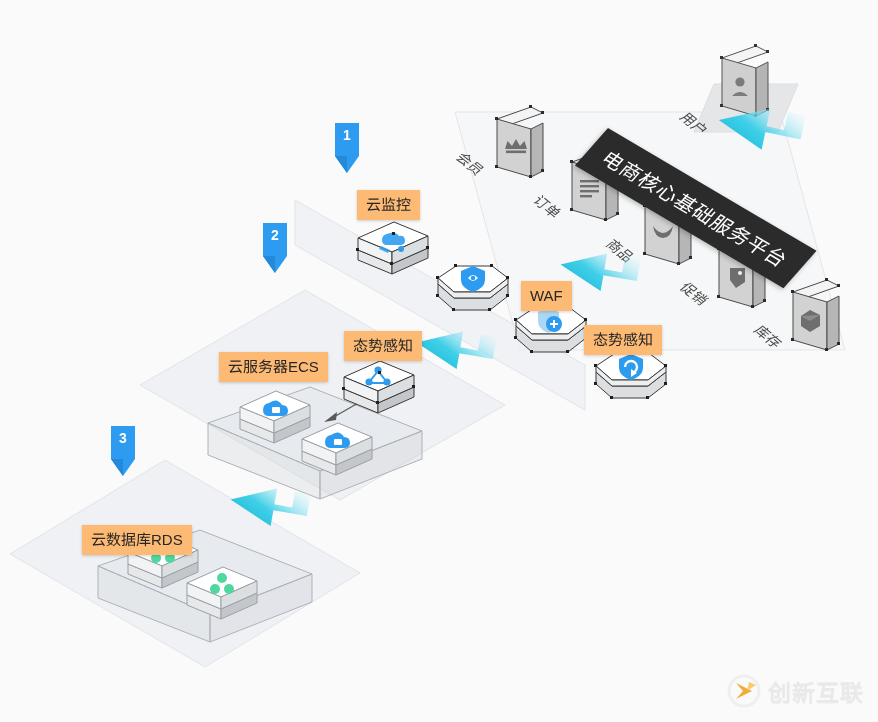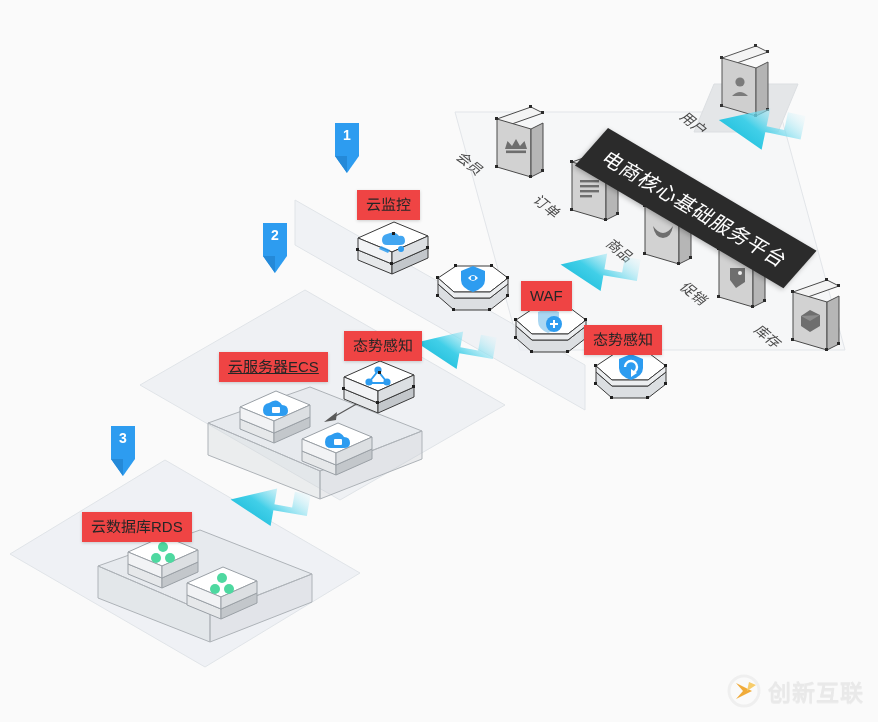--- a/index.html
+++ b/index.html
@@ -20,21 +20,21 @@
   
   .plane {
     position: absolute;
     transform-origin: 0 0;
     pointer-events: none;
   }
 
   
   .chip {
     position: absolute;
-    background: #ef4444;
+    background: #fdba74;
     color: #262626;
     font-size: 15px;
     line-height: 1;
     padding: 7px 9px 8px;
     white-space: nowrap;
     box-shadow: 0 1px 3px rgba(0,0,0,.18);
     z-index: 40;
   }
 
   
@@ -547,22 +547,22 @@
         <circle cx="4" cy="15" r="5"></circle>
         <circle cx="18" cy="15" r="5"></circle>
       </g>
     </svg>
   </div>
 
   <div class="chip" style="left:357px; top:190px;">云监控</div>
   <div class="chip" style="left:521px; top:281px;">WAF</div>
   <div class="chip" style="left:584px; top:325px;">态势感知</div>
   <div class="chip" style="left:344px; top:331px;">态势感知</div>
-  <div class="chip" style="left:219px; top:352px;text-decoration:underline;">云服务器ECS</div>
-  <div class="chip" style="left:82px; top:512px;">云数据库RDS</div>
+  <div class="chip" style="left:219px; top:352px;">云服务器ECS</div>
+  <div class="chip" style="left:82px; top:525px;">云数据库RDS</div>
 
   <div id="watermark">
     <svg width="34" height="34" viewBox="0 0 34 34">
       <circle cx="17" cy="17" r="15" fill="none" stroke="#efefef" stroke-width="3"></circle>
       <path d="M9 9 L25 17 L9 25 L16 17 Z" fill="#f0a52a"></path>
       <path d="M22 8 L29 11 L20 17 Z" fill="#f7c95f"></path>
     </svg>
     <span class="wm-text">创新互联</span>
   </div>
 

